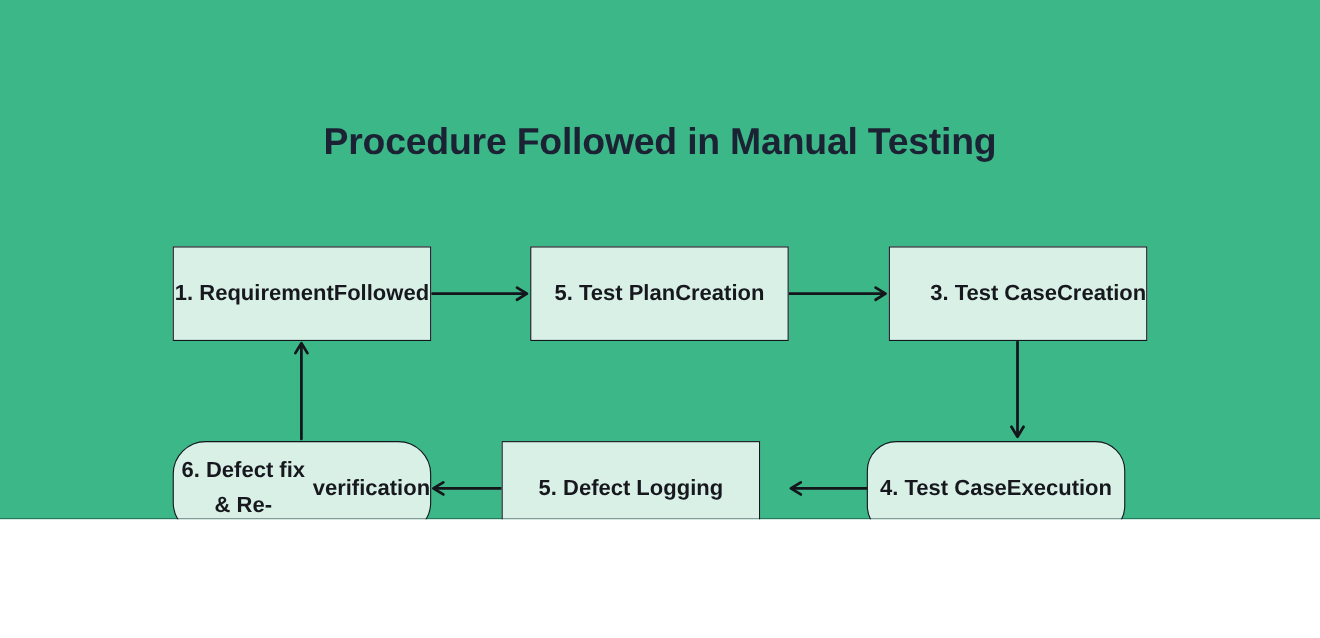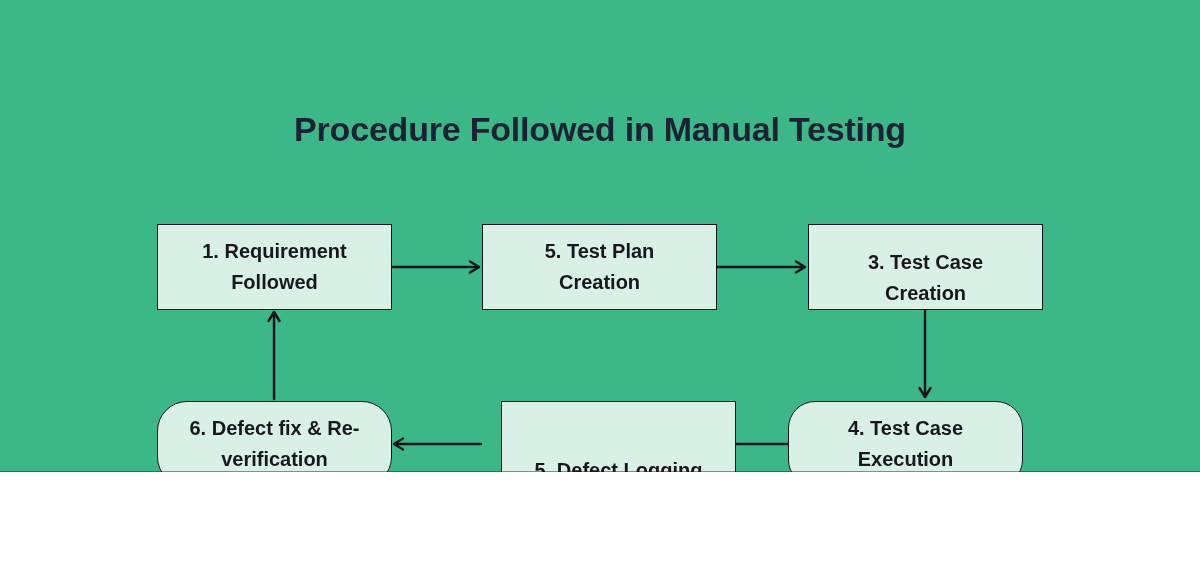--- a/index.html
+++ b/index.html
@@ -26,35 +26,35 @@
   }
 
   .box {
     position: absolute;
     width: 235px;
     height: 86px;
     box-sizing: border-box;
     background: var(--box-fill, #d9f0e6);
     border: 1.5px solid var(--box-border, #13151e);
     display: flex;
-    flex-direction: column;
+    flex-direction: row;
     align-items: center;
     justify-content: center;
     text-align: center;
     font-size: 20px;
     line-height: 31px;
     font-weight: bold;
     color: var(--box-text, #16181d);
   }
 
   #box1 { left: 157px; top: 224px; }
   #box2 { left: 482px; top: 224px; }
   #box3 { left: 808px; top: 224px; justify-content: flex-end; }
   #box4 { left: 788px; top: 401px; border-radius: 27px; }
-  #box5 { left: 501px; top: 401px; justify-content: flex-end; }
+  #box5 { left: 456px; top: 401px; }
   #box6 { left: 157px; top: 401px; border-radius: 30px; }
 
   .arrows {
     position: absolute;
     left: 0; top: 0;
     width: 1200px;
     height: 580px;
     pointer-events: none;
   }
   .arrows line {

